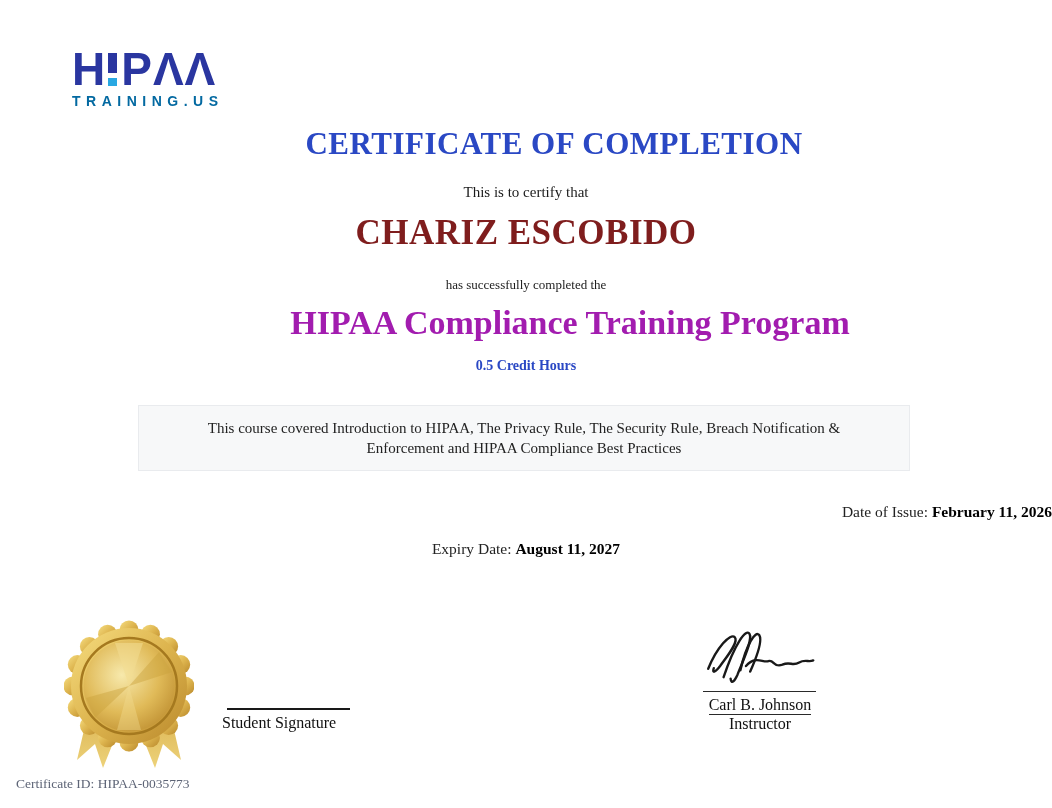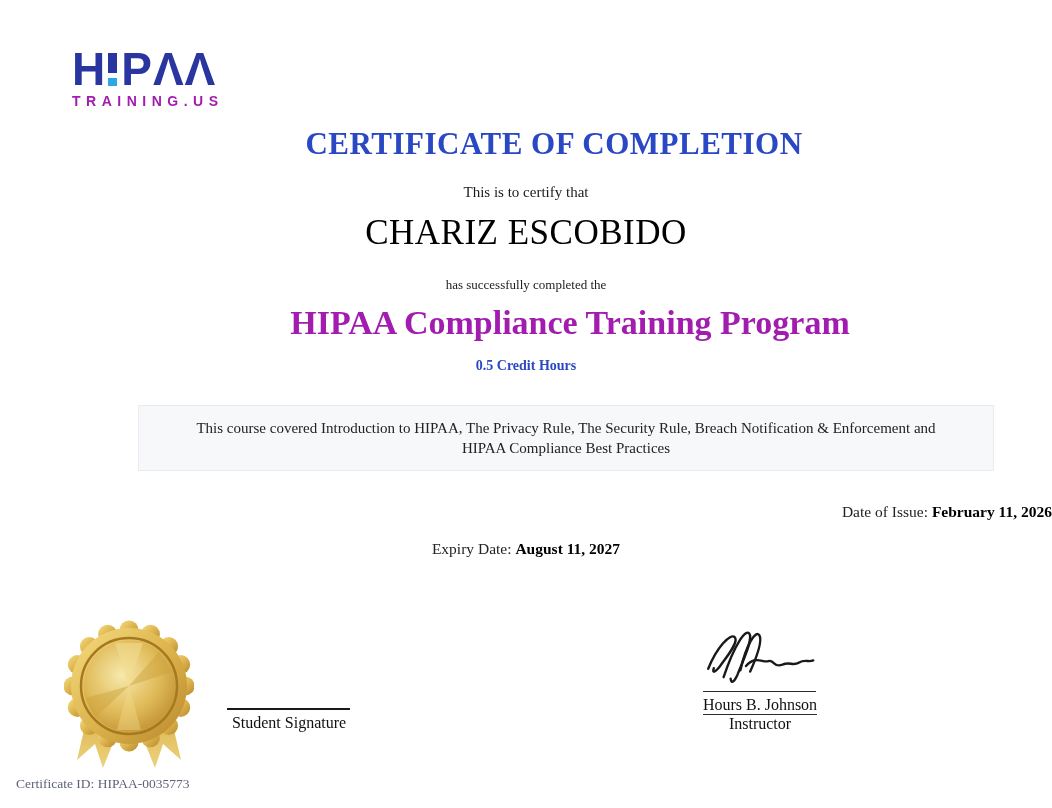--- a/index.html
+++ b/index.html
@@ -15,46 +15,46 @@
   .abs { position: absolute; }
   .center-line { position: absolute; left: 0; width: 100%; text-align: center; }
 
   
   .logo { position: absolute; left: 72px; top: 52px; }
   .logo-word { display: flex; align-items: flex-end; font-family: "Liberation Sans", sans-serif; font-weight: 700; color: #2a36a0; font-size: 46px; }
   .logo-word .ltr { line-height: 34px; height: 34px; display: block; letter-spacing: 1px; }
   .excl { display: flex; flex-direction: column; align-items: center; justify-content: flex-end; height: 34px; margin: 0 4px 0 2px; }
   .excl .bar { width: 9px; height: 20px; background: #2a36a0; }
   .excl .dot { width: 9px; height: 8px; background: #29a8e2; margin-top: 5px; }
-  .logo-tagline { margin-top: 7px; font-family: "Liberation Sans", sans-serif; font-weight: 700; font-size: 14px; letter-spacing: 5.5px; color: #a21caf; }
+  .logo-tagline { margin-top: 7px; font-family: "Liberation Sans", sans-serif; font-weight: 700; font-size: 14px; letter-spacing: 5.5px; color: #0369a1; }
 
   .title { top: 126px; font-size: 31px; font-weight: 700; color: #2a48c4; letter-spacing: 0.5px; padding-left: 28px; }
   .certify { top: 184px; font-size: 15px; }
-  .student-name { top: 213px; font-size: 35px; font-weight: 400; letter-spacing: 0.5px; color: #000000; }
+  .student-name { top: 213px; font-size: 35px; font-weight: 700; letter-spacing: 0.5px; color: #7f1d1d; }
   .completed { top: 277px; font-size: 13px; }
   .course-title { top: 304px; font-size: 34px; font-weight: 700; color: #a21caf; padding-left: 44px; }
   .credit { top: 358px; font-size: 14px; font-weight: 700; color: #2a48c4; }
 
   .summary-box {
-    left: 138px; top: 405px; width: 856px; height: 66px;
+    left: 138px; top: 405px; width: 772px; height: 66px;
     background: #f7f8f9; border: 1px solid #e9ebee; box-sizing: border-box;
     font-size: 15px; line-height: 19.5px; text-align: center;
     padding: 13px 40px 0; color: #222;
   }
 
   .date-line { font-size: 15.5px; color: #222; }
   .date-line b { color: #000; }
   .issue { top: 503px; text-align: right; }
   .expiry { top: 540px; }
 
   .medal { left: 64px; top: 618px; width: 130px; height: 152px; }
 
   .sig-line { border-top: 2px solid #191919; height: 0; }
   .student-sig-line { left: 227px; top: 708px; width: 123px; }
-  .student-sig-label { left: 222px; top: 714px; width: 134px; text-align: center; font-size: 16px; color: #111; }
+  .student-sig-label { left: 222px; top: 714px; width: 134px; font-size: 16px; color: #111; }
 
   .instructor-scrawl { left: 682px; top: 624px; width: 156px; height: 70px; }
   .instructor-line { left: 703px; top: 691px; width: 113px; border-top: 1.5px solid #2a2a2a; height: 0; }
   .instructor-name { left: 688px; top: 696px; width: 144px; text-align: center; font-size: 16px; color: #111; }
   .instructor-name span { border-bottom: 1px solid #2a2a2a; padding-bottom: 1px; }
   .instructor-title { left: 688px; top: 715px; width: 144px; text-align: center; font-size: 16px; color: #111; }
 
   .cert-id { left: 16px; top: 776px; font-size: 13.5px; color: #5d6476; }
 </style>
 </head>
@@ -150,19 +150,19 @@
   <svg class="abs instructor-scrawl" viewBox="0 0 160 100" xmlns="http://www.w3.org/2000/svg">
     <g fill="none" stroke="#191919" stroke-width="3.4" stroke-linecap="round">
       <path d="M6,64 C18,34 38,12 44,19 C50,26 33,46 23,60 C17,68 11,72 14,63"></path>
       <path d="M28,76 C44,28 60,6 65,14 C70,22 56,52 48,72 C44,81 39,87 38,78"></path>
       <path d="M52,66 C60,30 74,8 79,16 C84,24 74,50 66,68"></path>
       <path d="M60,60 C74,44 84,56 92,53 C100,50 99,63 112,58 C124,53 126,61 136,55 C144,50 150,55 156,52"></path>
     </g>
   </svg>
   <div class="abs instructor-line"></div>
   <div class="abs instructor-name">
-    <span>Hours B. Johnson</span>
+    <span>Carl B. Johnson</span>
   </div>
   <div class="abs instructor-title">Instructor</div>
 
   <div class="abs cert-id">Certificate ID: HIPAA-0035773</div>
 
 </div>
 
 </body></html>

